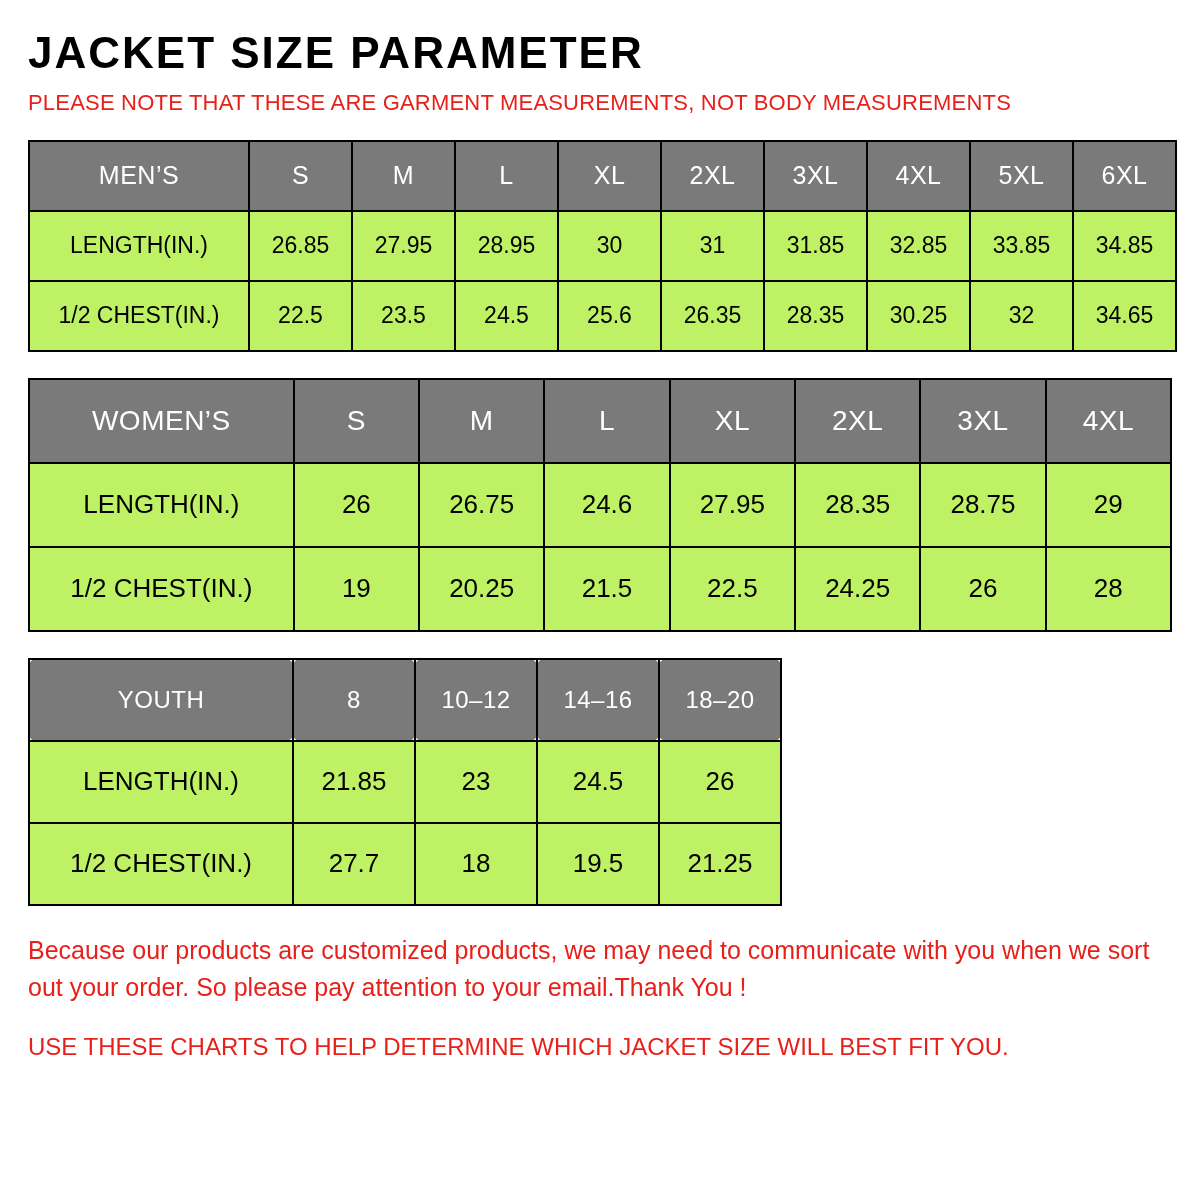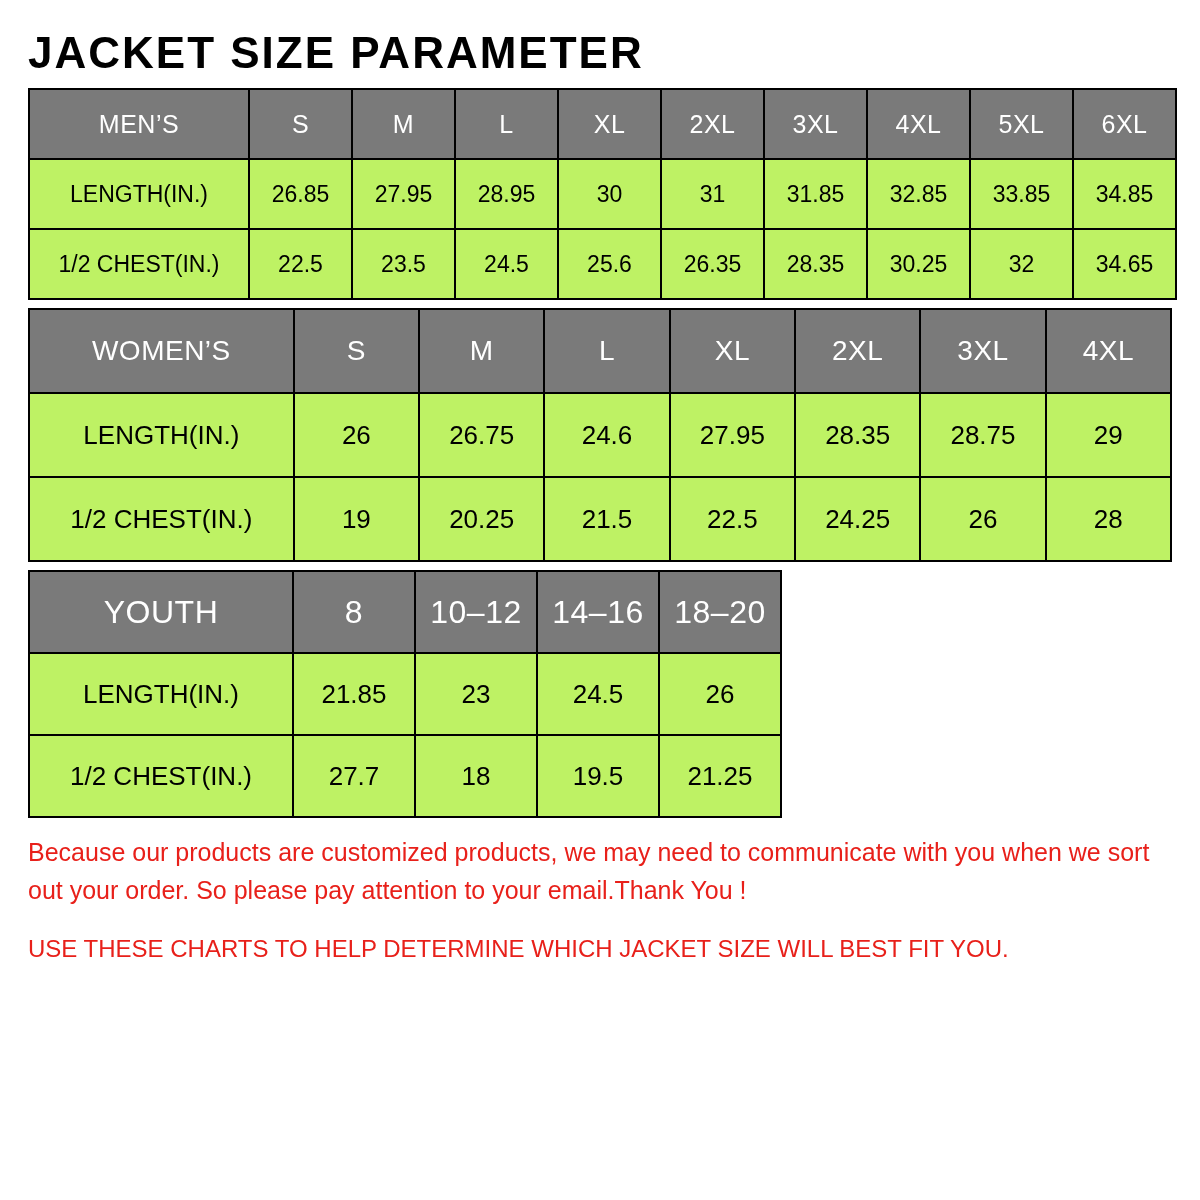--- a/index.html
+++ b/index.html
@@ -32,21 +32,21 @@
     color: #e8201a;
     font-size: 22px;
     line-height: 1.35;
     margin: 0 0 22px 0;
     letter-spacing: 0.2px;
   }
   table.size-table {
     border-collapse: collapse;
     table-layout: fixed;
     width: 1144px;
-    margin-bottom: 8px;
+    margin-bottom: 26px;
   }
   table.size-table td, table.size-table th {
     border: 2px solid #000;
     text-align: center;
     vertical-align: middle;
     font-weight: normal;
   }
   .hdr-row td {
     background: #7a7a7a;
     color: #ffffff;
@@ -66,41 +66,42 @@
   
   #mens-table { width: 1144px; }
   #mens-table .hdr-row td { font-size: 25px; height: 66px; }
   #mens-table .data-row td { font-size: 23px; height: 66px; }
   
   #womens-table { width: 1144px; }
   #womens-table .hdr-row td { font-size: 28px; height: 80px; }
   #womens-table .data-row td { font-size: 26px; height: 80px; }
   
   #youth-table { width: 750px; }
-  #youth-table .hdr-row td { font-size: 32px; height: 78px; }
+  #youth-table .hdr-row td { font-size: 24px; height: 78px; border-radius: 7px; }
   #youth-table .data-row td { font-size: 26px; height: 78px; }
 
   .footer-red {
     color: #e8201a;
     font-size: 25px;
     line-height: 1.5;
     margin: 16px 0 0 0;
   }
   .footer-red.second {
     margin-top: 22px;
     font-size: 24px;
   }
 </style>
 </head>
 <body>
 
 <div class="page">
 
   <h1 class="title">JACKET SIZE PARAMETER</h1>
 
+  <p class="note">PLEASE NOTE THAT THESE ARE GARMENT MEASUREMENTS, NOT BODY MEASUREMENTS</p>
 
   <table class="size-table" id="mens-table">
     <colgroup>
       <col style="width:220px">
       <col style="width:103px">
         <col style="width:103px">
         <col style="width:103px">
       <col style="width:103px">
         <col style="width:103px">
         <col style="width:103px">

